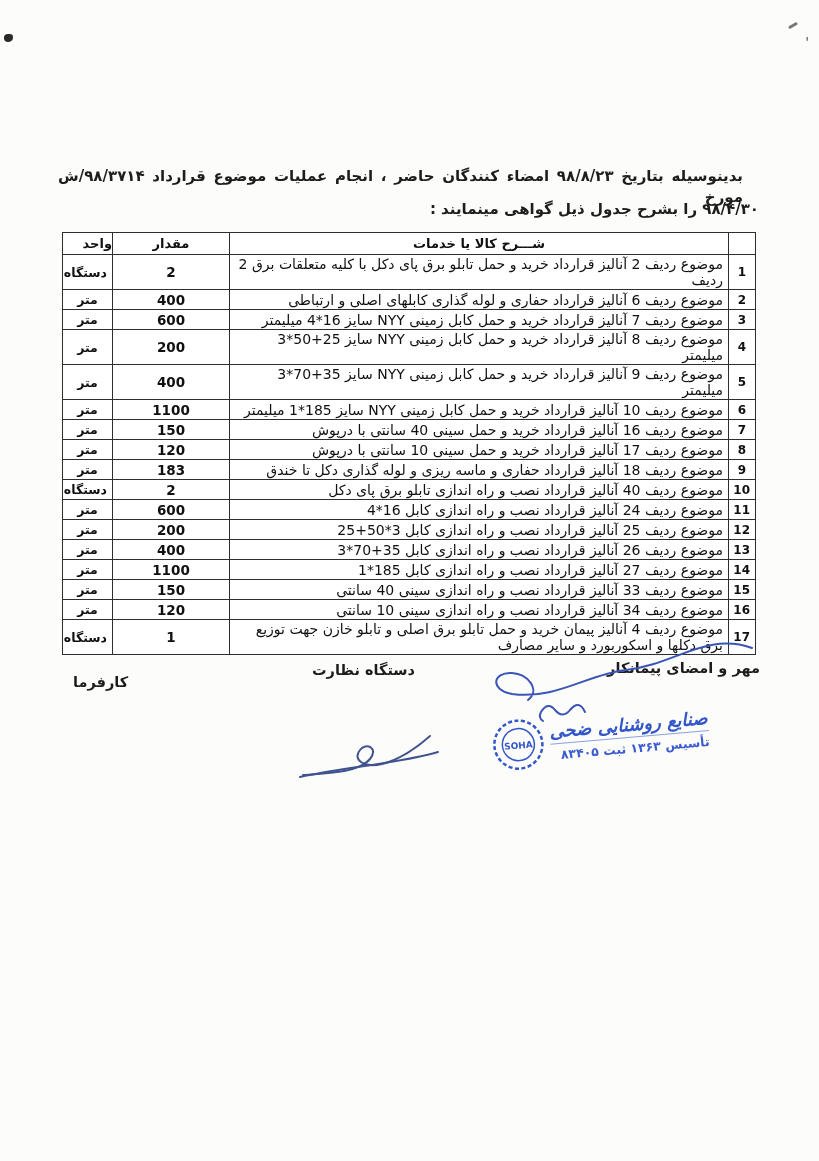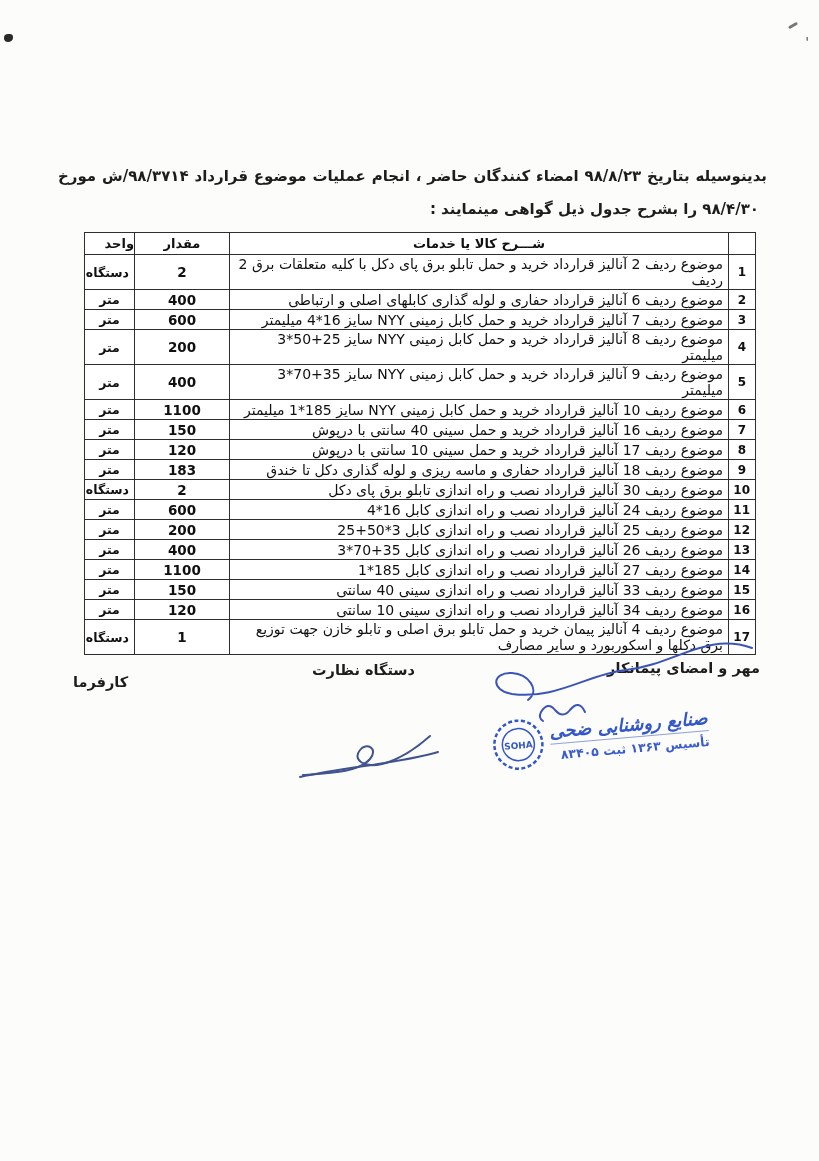--- a/index.html
+++ b/index.html
@@ -27,21 +27,21 @@
     top: 128px; right: 70px; left: 0;
     text-align: center;
     font-size: 19px;
     font-weight: bold;
     color: #141414;
     letter-spacing: 1px;
   }
 
   .intro-1 {
     position: absolute;
-    top: 166px; right: 52px; left: 58px;
+    top: 166px; right: 76px; left: 58px;
     font-size: 15px;
     font-weight: 600;
     color: #1d1d1d;
     text-align: justify;
     text-align-last: justify;
     line-height: 1.4;
   }
   .intro-2 {
     position: absolute;
     top: 200px; right: 60px;
@@ -60,21 +60,21 @@
   }
   .work-table th, .work-table td {
     border: 1px solid #2e2e2e;
     color: #101010;
     vertical-align: middle;
   }
   .work-table th { font-size: 13px; font-weight: 600; height: 22px; text-align: center; }
   .work-table td { height: 20px; padding: 1px 5px; }
   .col-num  { width: 27px;  text-align: center; font-weight: bold; font-size: 12px; }
   .col-desc { width: 499px; text-align: right;  font-size: 14px; }
-  .col-qty  { width: 95px;  text-align: center; font-weight: bold; font-size: 13.5px; }
+  .col-qty  { width: 117px;  text-align: center; font-weight: bold; font-size: 13.5px; }
   .col-unit { width: 50px;  text-align: center; font-weight: bold; font-size: 12.5px; padding-left: 43px; }
 
   .sig-label { position: absolute; font-size: 14.5px; font-weight: 600; color: #1c1c1c; white-space: nowrap; }
   .label-contractor { top: 660px; left: 630px; width: 130px; text-align: left; }
   .label-supervisor { top: 662px; left: 312px; }
   .label-employer   { top: 674px; left: 73px;  }
 
   .sig-layer { position: absolute; left: 0; top: 620px; width: 819px; height: 260px; pointer-events: none; }
 
   .stamp {
@@ -177,21 +177,21 @@
           <td class="col-unit">متر</td>
         </tr>
         <tr>
           <td class="col-num">9</td>
           <td class="col-desc">موضوع ردیف 18 آنالیز قرارداد حفاری و ماسه ریزی و لوله گذاری دکل تا خندق</td>
           <td class="col-qty">183</td>
           <td class="col-unit">متر</td>
         </tr>
         <tr>
           <td class="col-num">10</td>
-          <td class="col-desc">موضوع ردیف 30 آنالیز قرارداد نصب و راه اندازی تابلو برق پای دکل</td>
+          <td class="col-desc">موضوع ردیف 40 آنالیز قرارداد نصب و راه اندازی تابلو برق پای دکل</td>
           <td class="col-qty">2</td>
           <td class="col-unit">دستگاه</td>
         </tr>
         <tr>
           <td class="col-num">11</td>
           <td class="col-desc">موضوع ردیف 24 آنالیز قرارداد نصب و راه اندازی کابل 16*4</td>
           <td class="col-qty">600</td>
           <td class="col-unit">متر</td>
         </tr>
         <tr>

